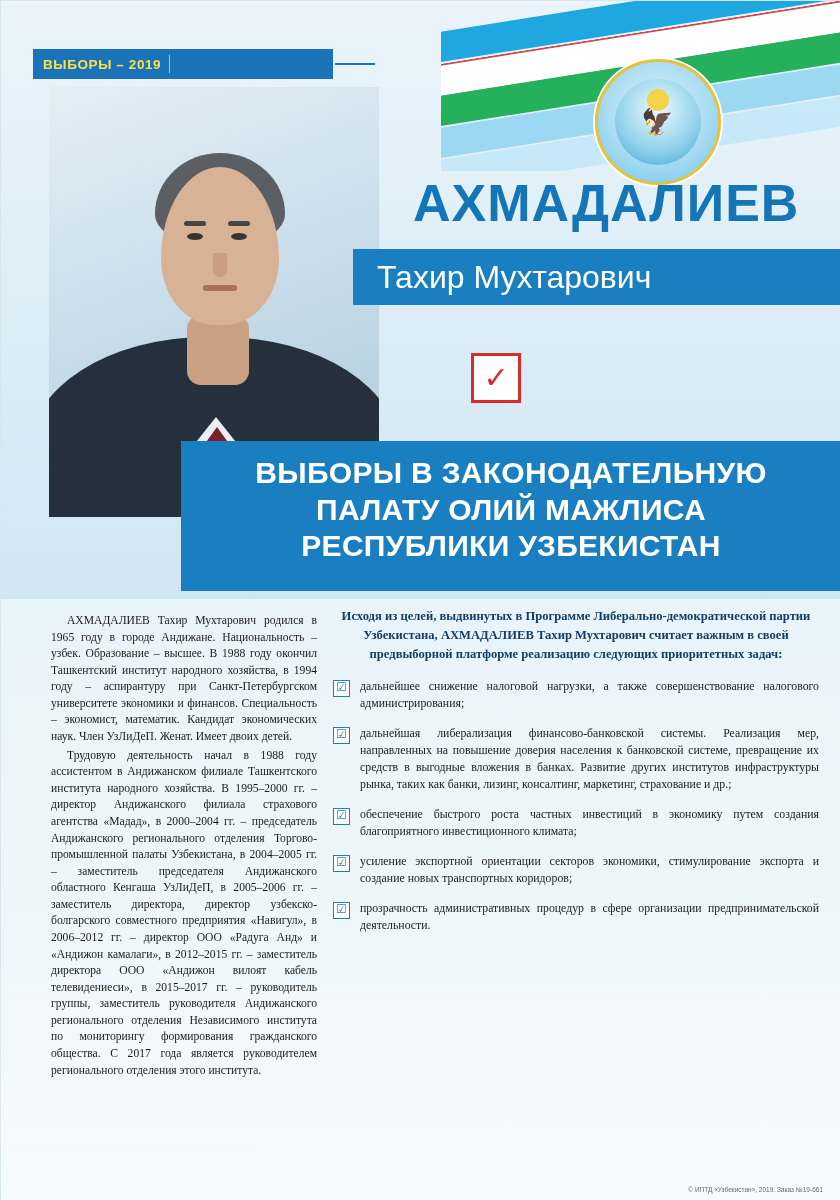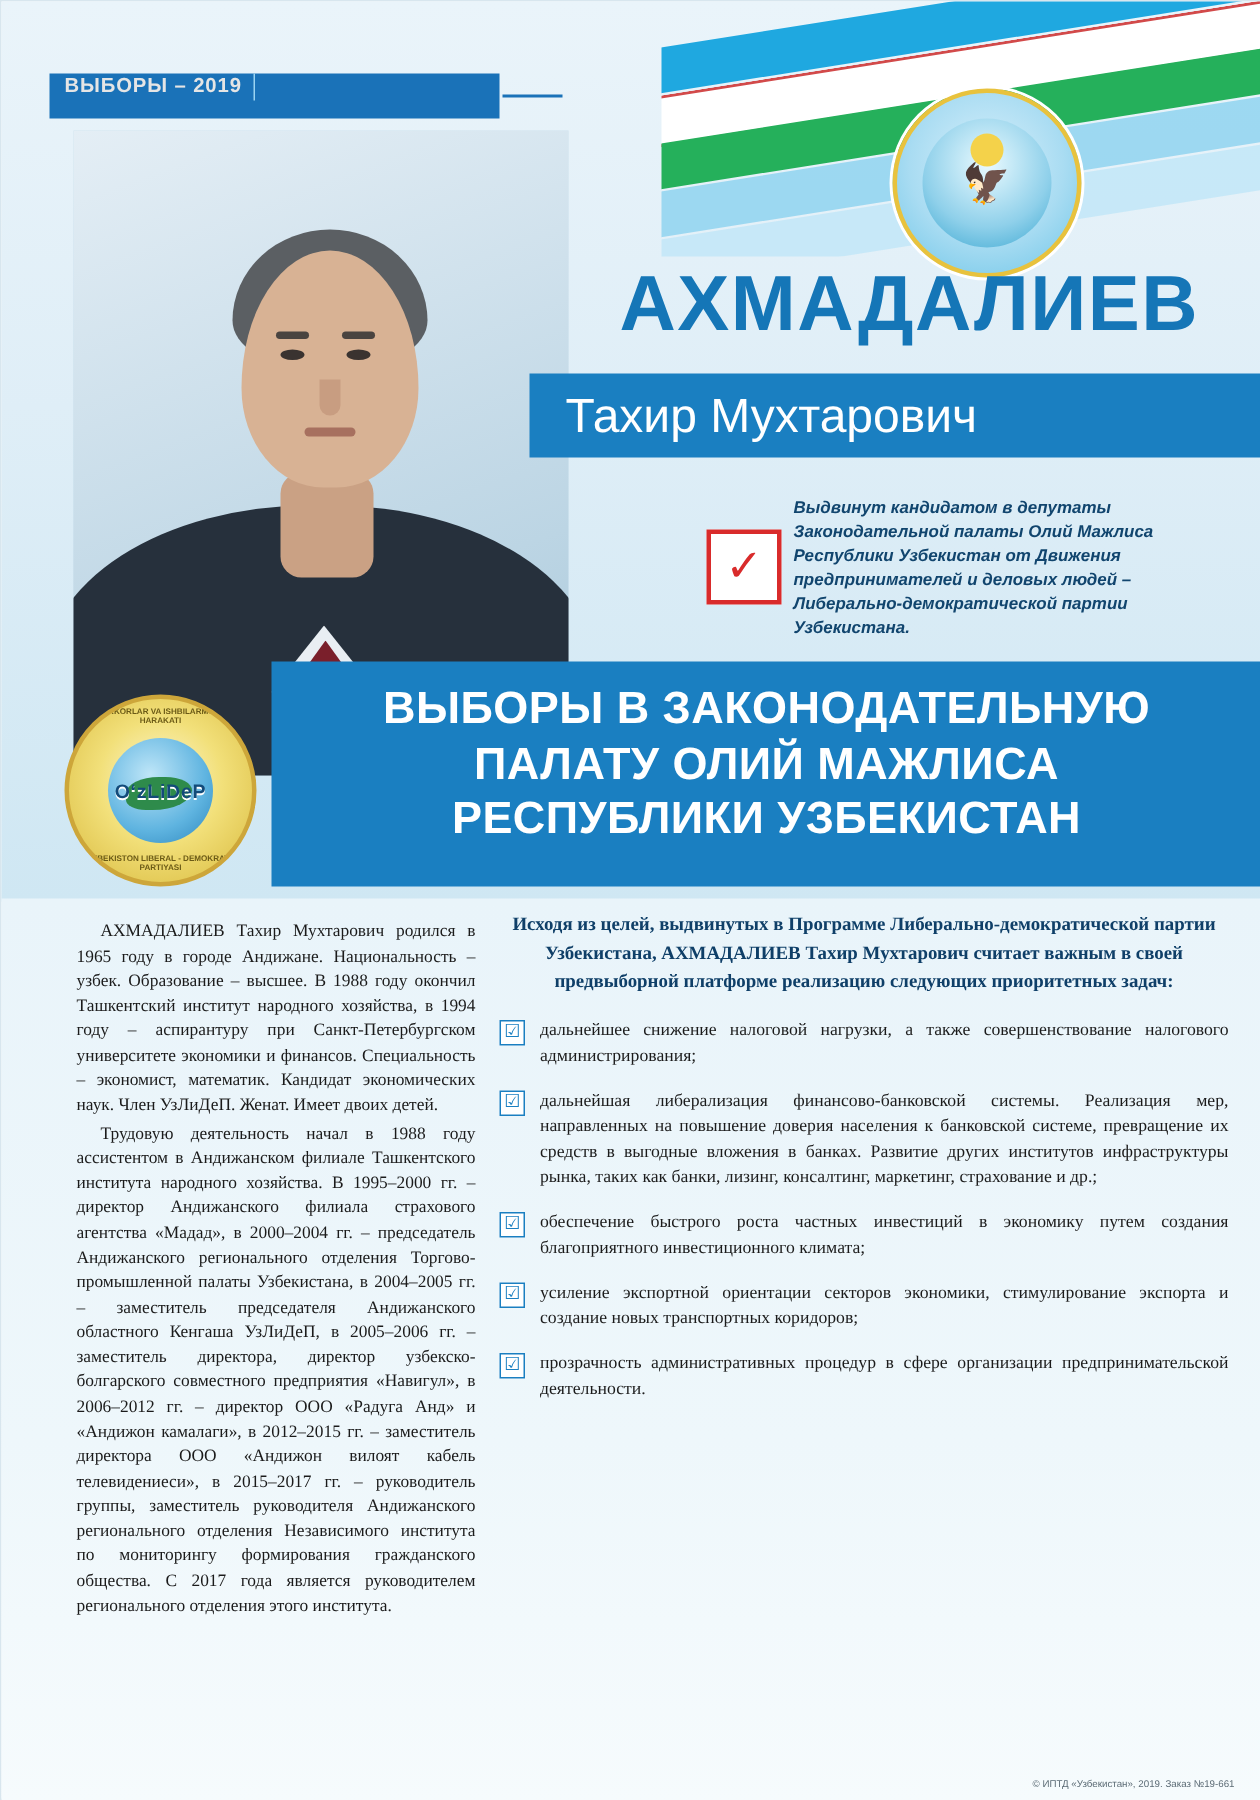--- a/index.html
+++ b/index.html
@@ -63,22 +63,22 @@
     border-radius:50%;
     background:conic-gradient(from 200deg,#e9c94a 0deg 40deg, transparent 40deg 320deg,#e9c94a 320deg 360deg);
     opacity:.55;
     z-index:-1;
   }
 
   
   .datebar{
     position:absolute;left:32px;top:48px;width:300px;height:30px;
     background:#1a72b8;
-    color:#e5e5e5;
-    display:flex;
+    color:#fde047;
+    display:flex;align-items:center;
     font-size:13.5px;font-weight:bold;letter-spacing:.6px;
     padding-left:10px;box-sizing:border-box;
   }
   .datebar .sep{width:1px;height:18px;background:#9ad4f2;margin:0 8px;}
   .datebar::after{
     content:"";position:absolute;right:-42px;top:14px;width:40px;height:2px;background:#1a72b8;
   }
 
   
   .photo{
@@ -272,28 +272,21 @@
 
     <div class="surname">АХМАДАЛИЕВ</div>
 
     <div class="namebar">
       <span>Тахир Мухтарович</span>
     </div>
 
     <div class="checkbox">
       <span>✓</span>
     </div>
-    <div class="nominate nominate-text">Выдвинут кандидатом в депутаты Законодательной палаты Олий Мажлиса Республики Узбекистан от Движения предпринимателей и деловых людей – Либерально-демократической партии Узбекистана.</div>
-
-    <div class="party-logo">
-      <div class="party-ring-top">TADBIRKORLAR VA ISHBILARMONLAR HARAKATI</div>
-      <div class="globe"></div>
-      <div class="pname">O‘zLiDeP</div>
-      <div class="party-ring-bot">O‘ZBEKISTON LIBERAL - DEMOKRATIK PARTIYASI</div>
-    </div>
+
 
     <div class="headline">
       <div>ВЫБОРЫ В ЗАКОНОДАТЕЛЬНУЮ</div>
       <div>ПАЛАТУ ОЛИЙ МАЖЛИСА</div>
       <div>РЕСПУБЛИКИ УЗБЕКИСТАН</div>
     </div>
   </div>
 
   <div class="bottom"></div>
 

